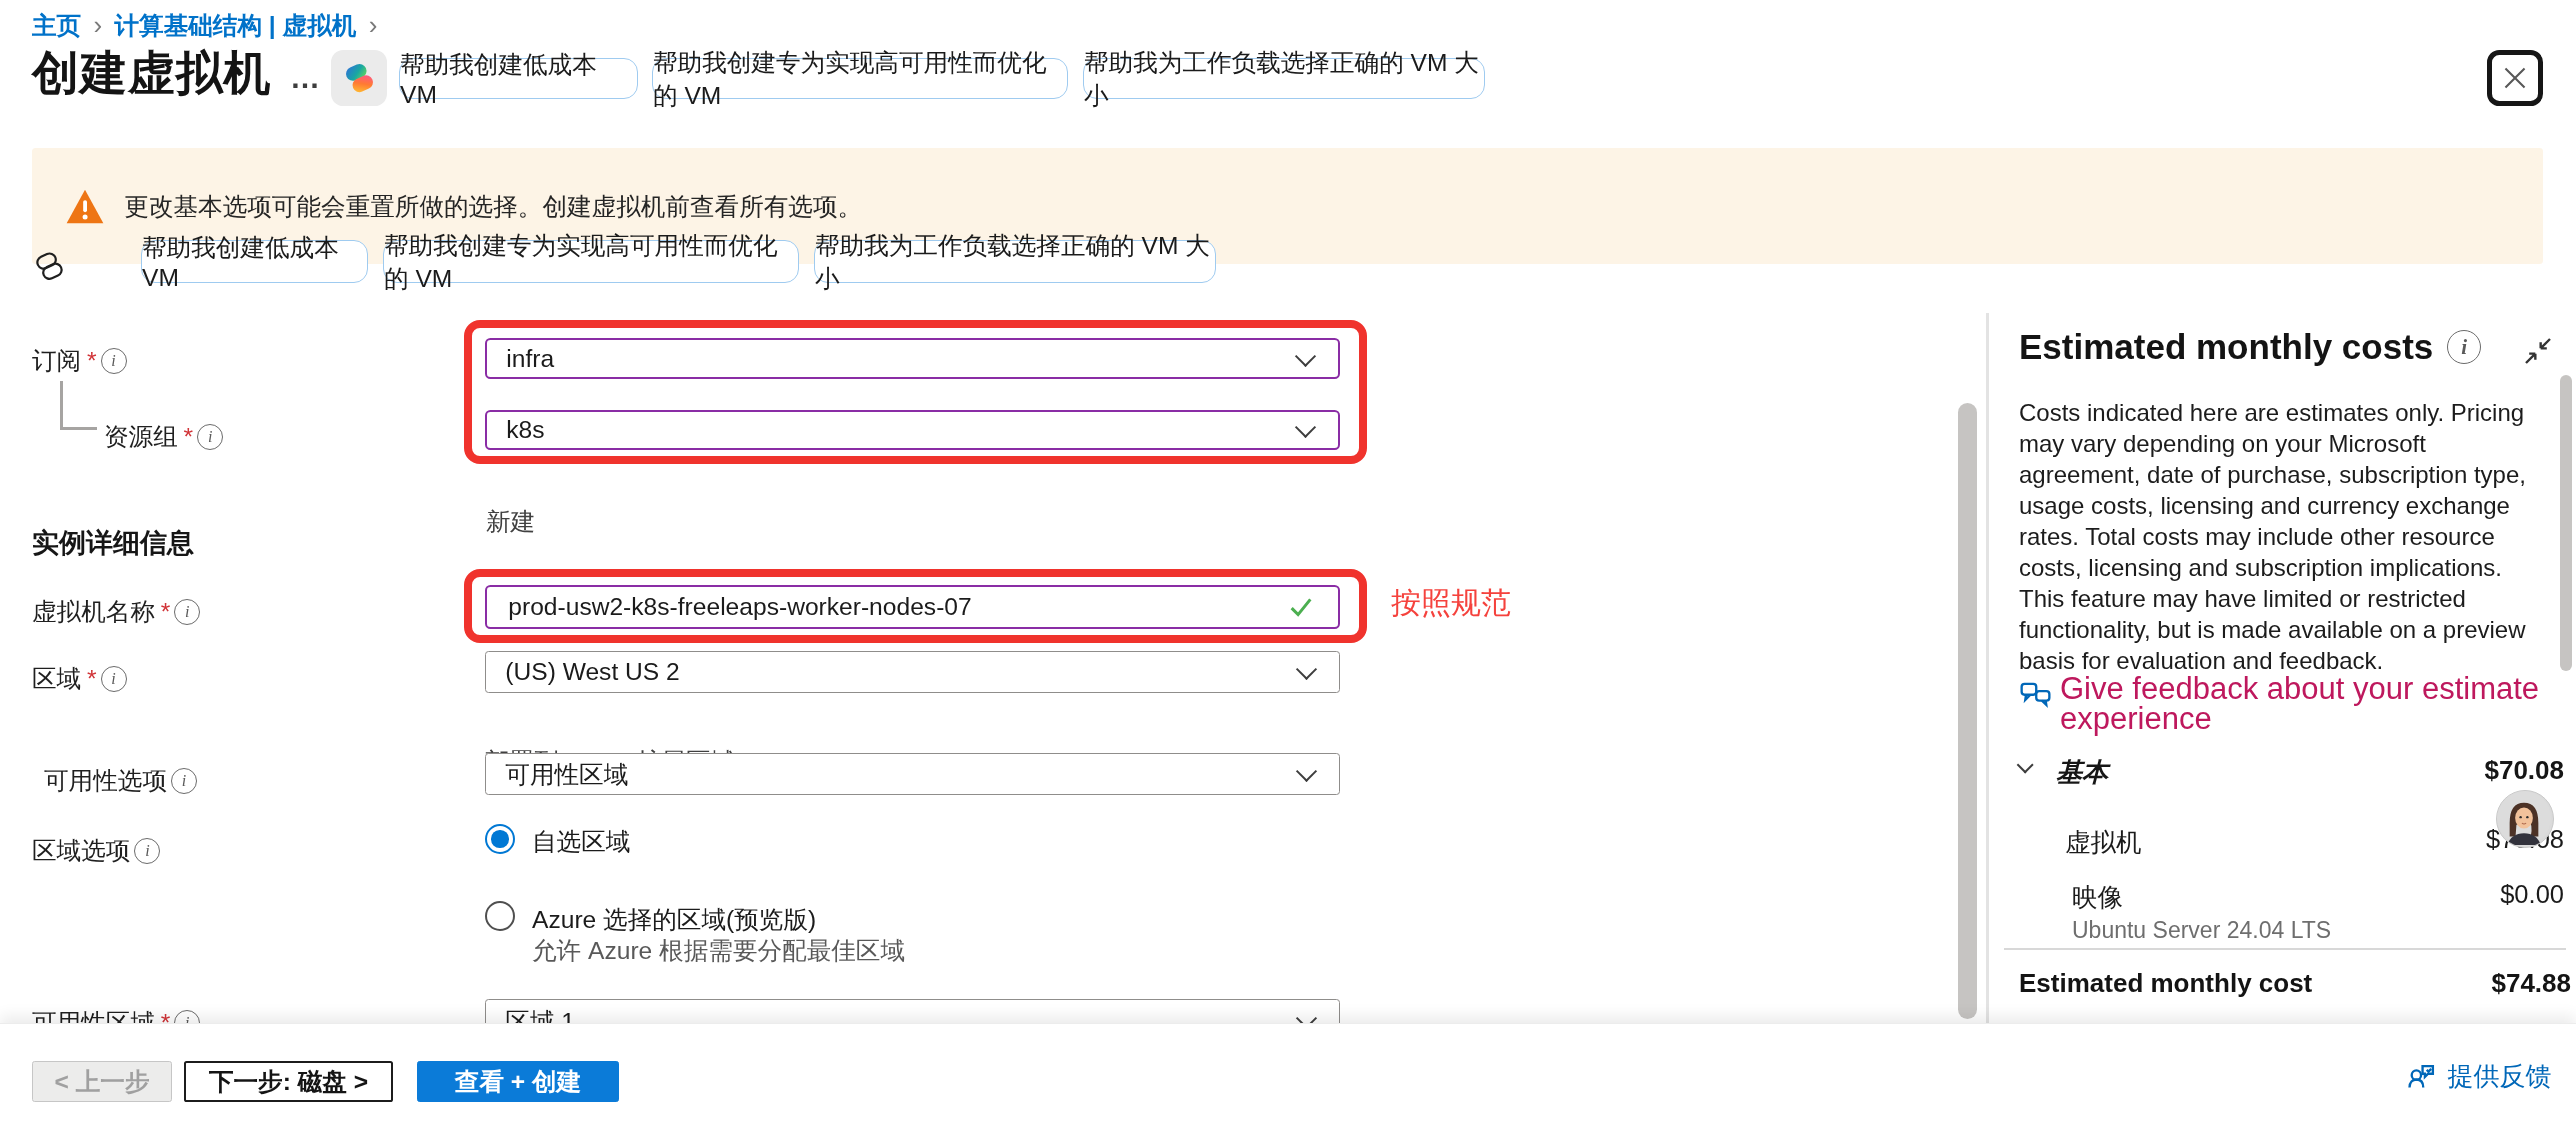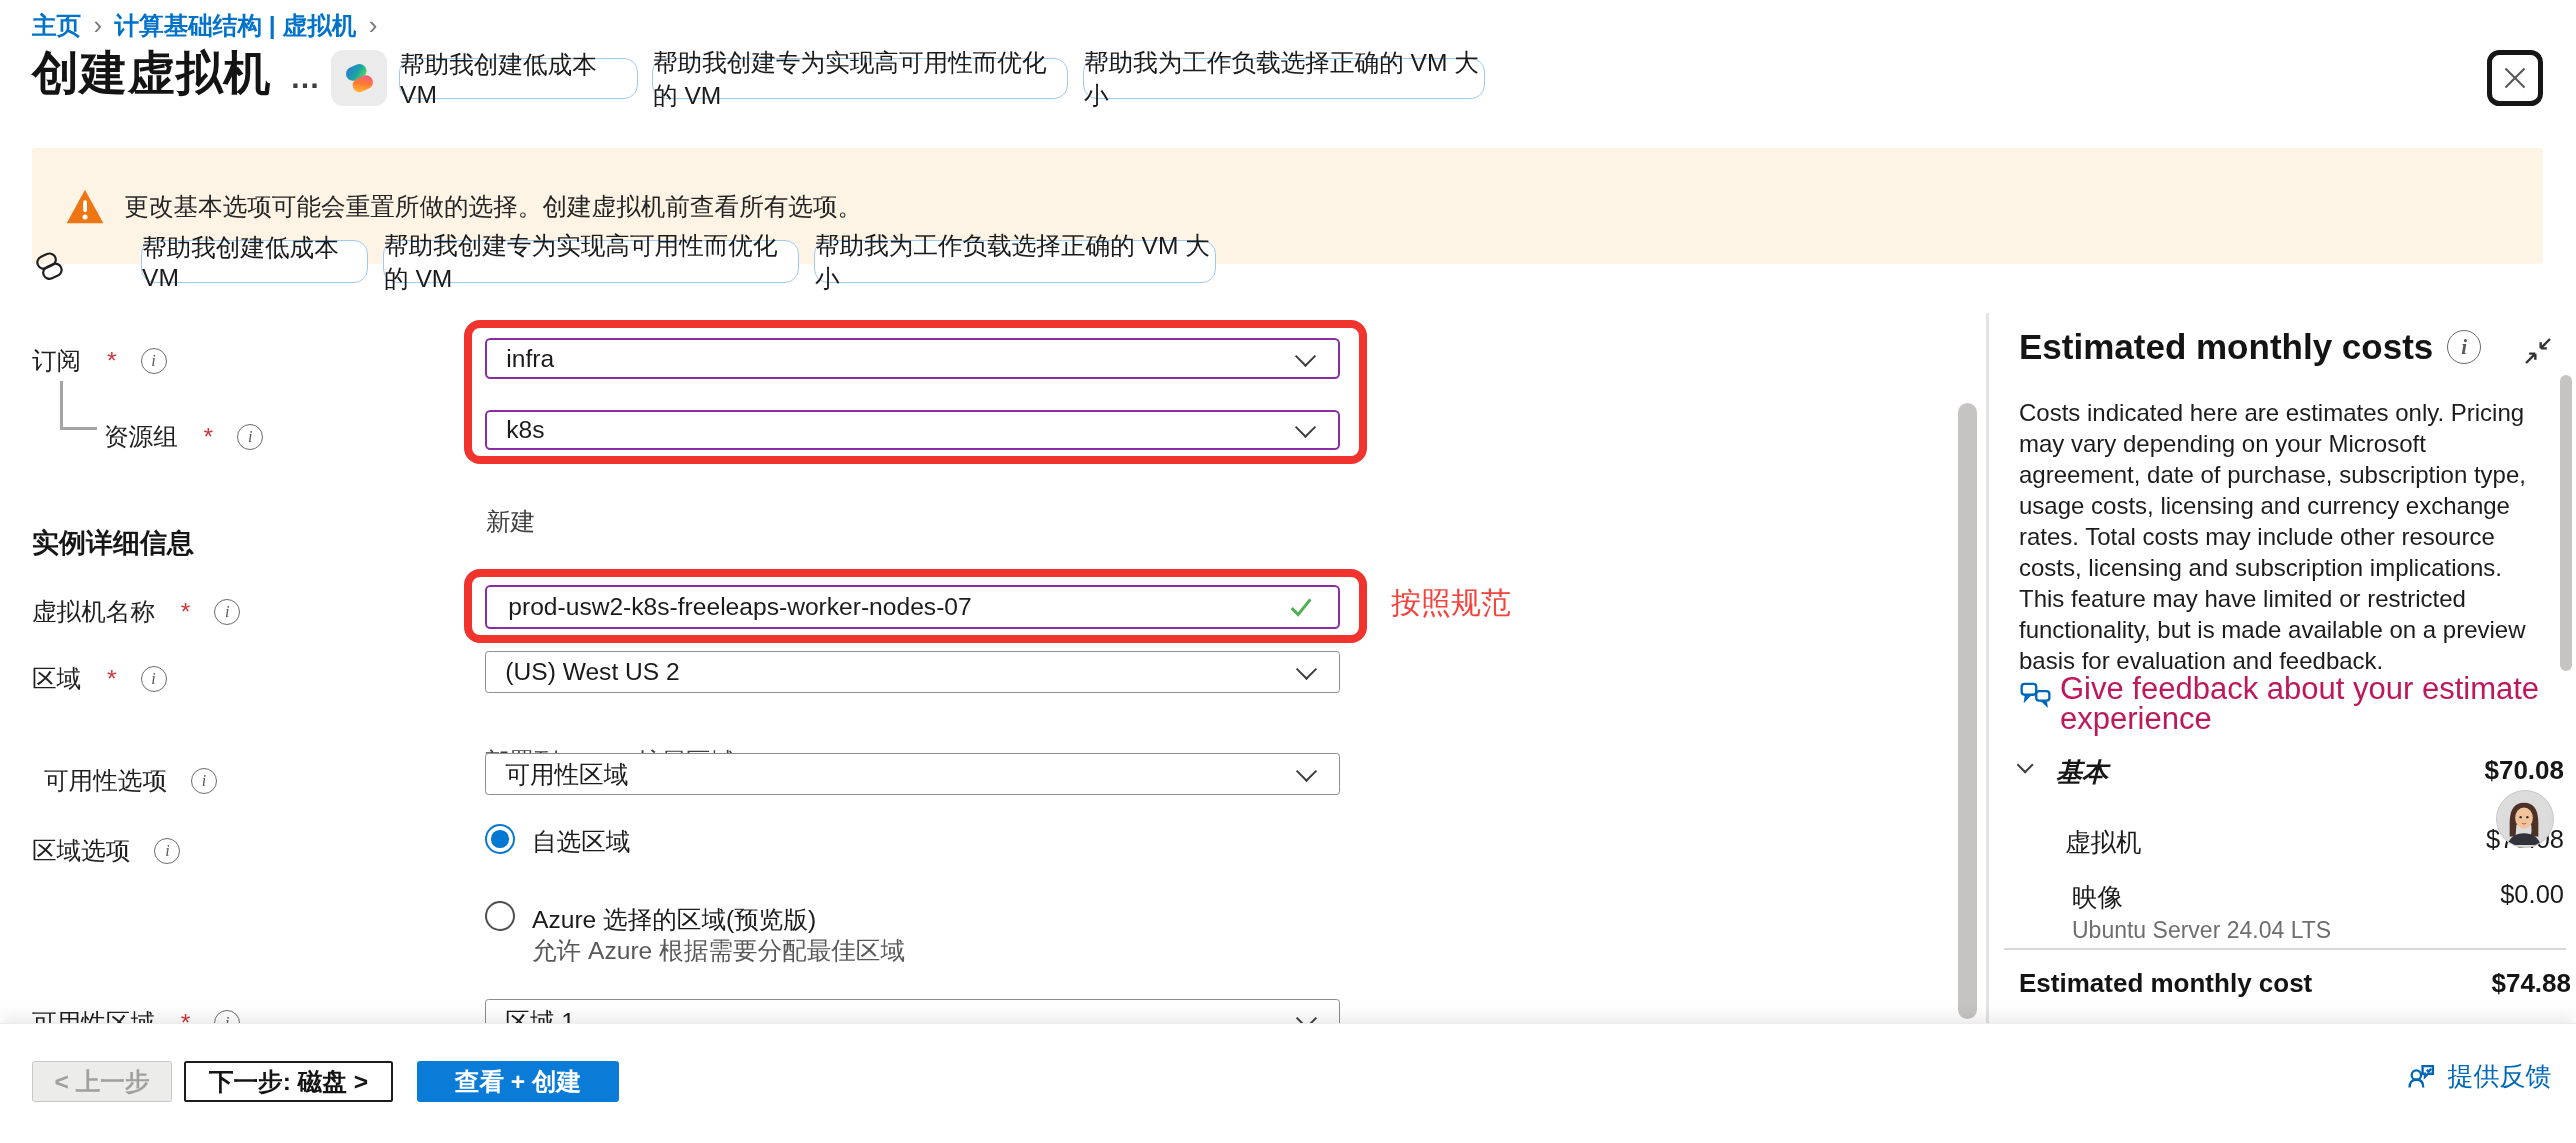--- a/index.html
+++ b/index.html
@@ -13,21 +13,21 @@
   
   .page-title{font-size:47px;font-weight:700;color:#141414;letter-spacing:0.9px;}
   .ellipsis{font-size:30px;font-weight:700;color:#3d3d3d;letter-spacing:2.6px;cursor:pointer;}
   .copilot-badge{width:56px;height:56px;border-radius:12.3px;background:#ebebeb;display:flex;align-items:center;justify-content:center;cursor:pointer;}
   .pill{height:41px;background:#fff;border:1.8px solid #9fcbf0;border-radius:14px;display:flex;align-items:center;justify-content:center;font-size:24.6px;color:#1b1b1b;cursor:pointer;}
   .close-btn{width:56px;height:56px;border:5.3px solid #161616;border-radius:12.3px;background:#fff;display:flex;align-items:center;justify-content:center;cursor:pointer;}
   
   .banner{background:#fdf4e6;border-radius:3.5px;display:flex;align-items:center;}
   .banner-text{font-size:24.6px;color:#252525;}
   
-  .flabel{font-size:24.6px;color:#1f1f1f;display:flex;align-items:center;gap:24px;white-space:nowrap;}
+  .flabel{font-size:24.6px;color:#1f1f1f;display:flex;align-items:center;gap:4px;white-space:nowrap;}
   .req{color:#d13438;font-size:24.6px;margin-left:1.8px;}
   .iicon{display:inline-flex;width:24px;height:24px;border:1.8px solid #6b6b6b;border-radius:50%;align-items:center;justify-content:center;
          font-size:16px;color:#5a5a5a;font-family:"Liberation Serif",serif;font-style:italic;flex:0 0 auto;cursor:pointer;}
   .dd{background:#fff;border:1.8px solid #8f8d8b;border-radius:3.5px;display:flex;align-items:center;padding:0 19.3px;font-size:24.6px;color:#1b1b1b;cursor:pointer;position:absolute;box-sizing:border-box;}
   .dd.purple{border:2.6px solid #8a2da5;border-radius:5.3px;}
   .chev{position:absolute;right:24.6px;top:50%;width:13px;height:13px;border-right:2.6px solid #3d3d3d;border-bottom:2.6px solid #3d3d3d;transform:translateY(-68%) rotate(45deg);}
   .redbox{border:8.8px solid #f0332d;border-radius:16px;pointer-events:none;z-index:5;background:transparent;}
   .anno-red{color:#f5423d;font-size:30px;white-space:nowrap;}
   .section-h{font-size:27px;font-weight:700;color:#161616;}
   .radio{width:30px;height:30px;border-radius:50%;border:2.6px solid #4f4f4f;background:#fff;cursor:pointer;position:absolute;box-sizing:border-box;}

